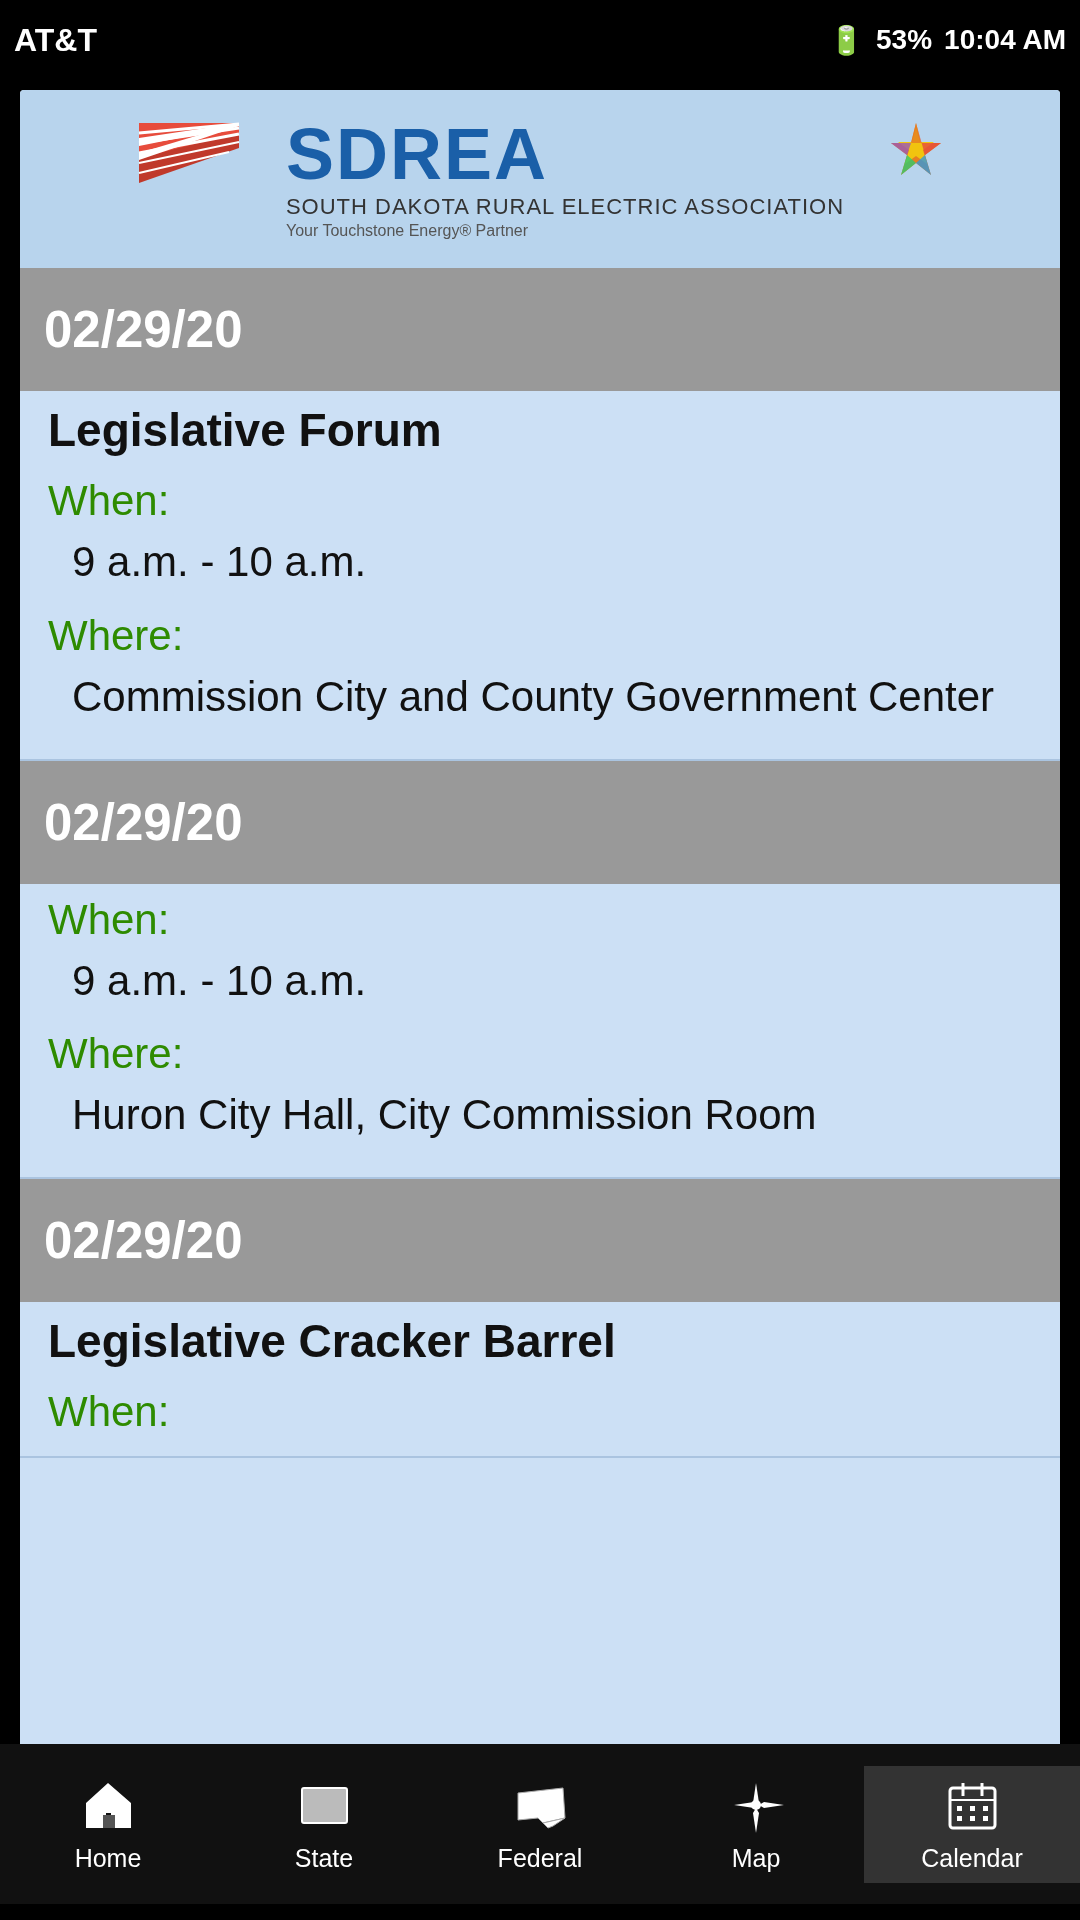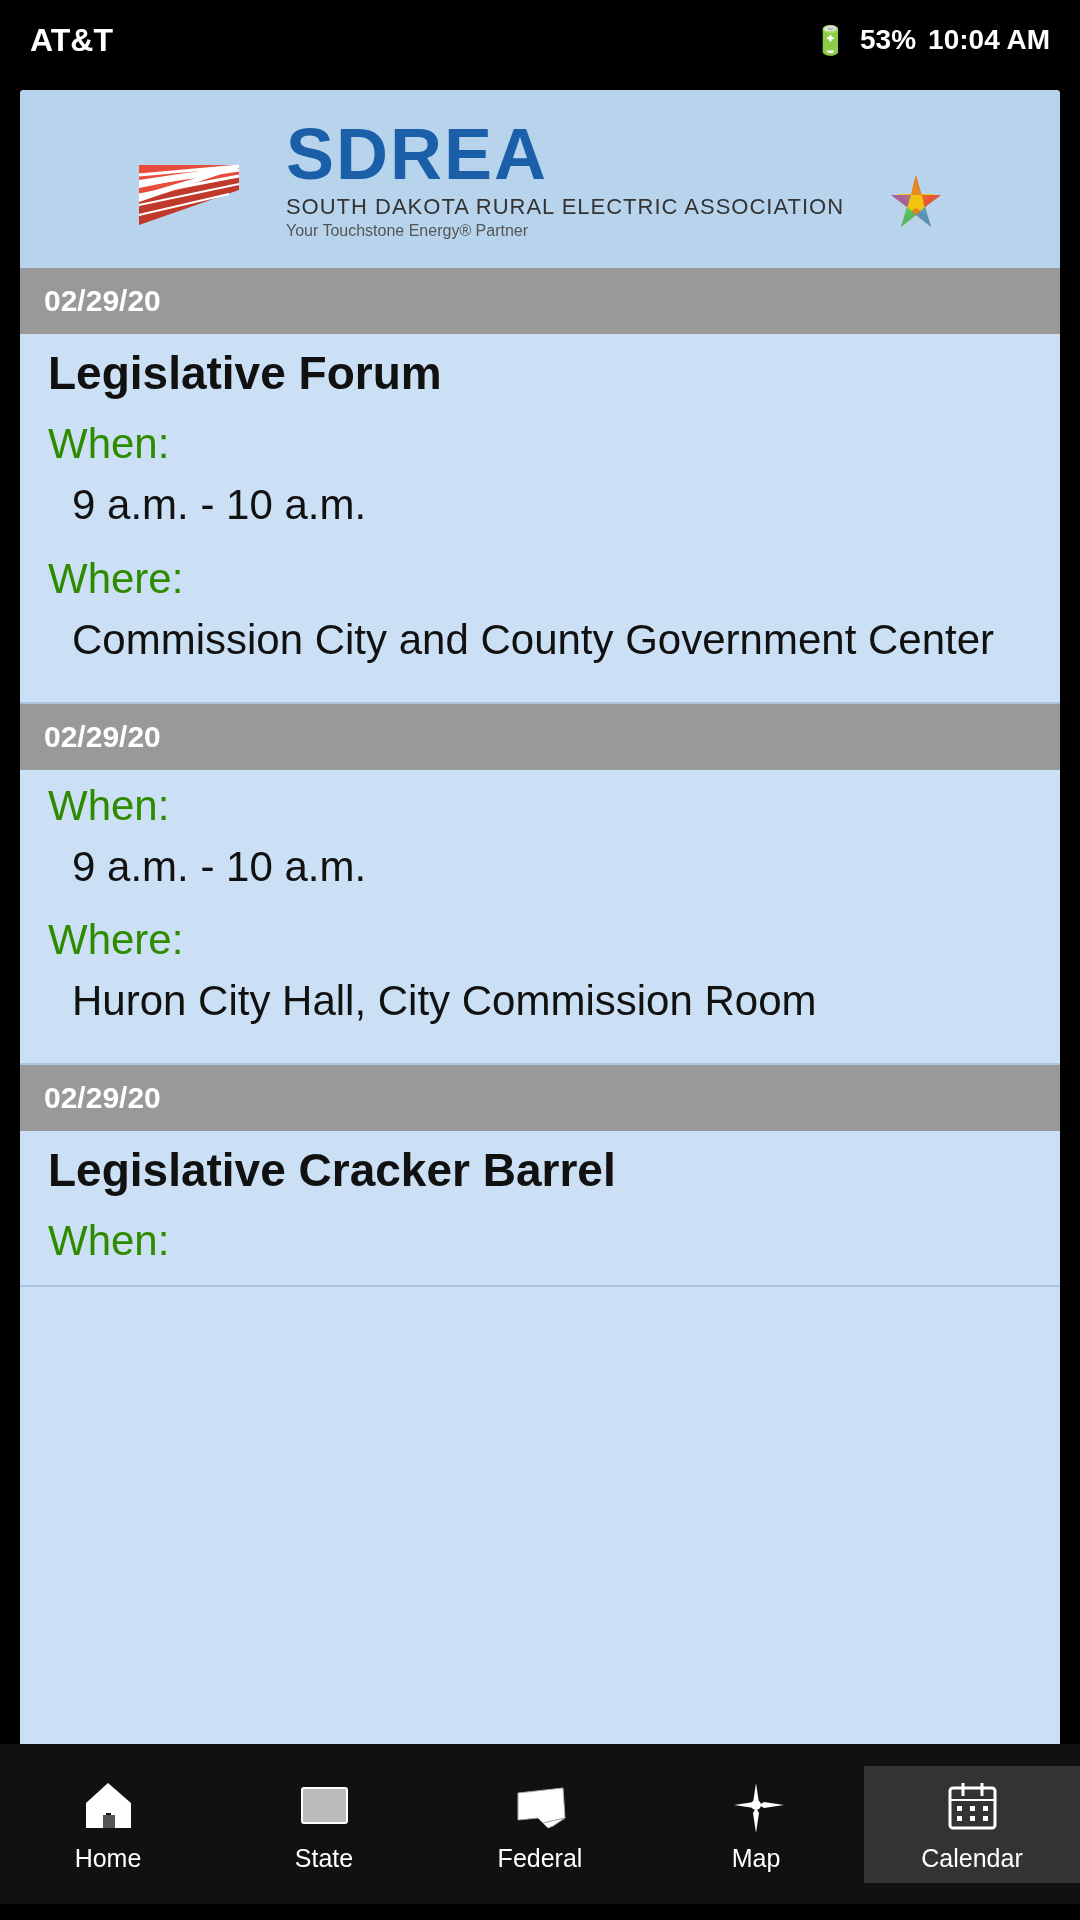--- a/index.html
+++ b/index.html
@@ -15,21 +15,21 @@
     }
 
     
     .status-bar {
       width: 100%;
       height: 80px;
       background: #000;
       display: flex;
       align-items: center;
       justify-content: space-between;
-      padding: 0 30px;
+      padding: 0 14px;
       color: #fff;
       font-size: 32px;
       font-weight: bold;
     }
 
     .status-right {
       display: flex;
       align-items: center;
       gap: 12px;
       font-size: 28px;
@@ -59,21 +59,21 @@
       background: #b8d4ed;
       padding: 28px 30px;
       display: flex;
       align-items: center;
       justify-content: center;
       min-height: 160px;
     }
 
     .logo-content {
       display: flex;
-      align-items: flex-end;
+      align-items: flex-start;
       gap: 37px;
     }
 
     
     .logo-icon {
       width: 120px;
       height: 80px;
     }
 
     .logo-text-group {
@@ -100,23 +100,23 @@
     .logo-tagline {
       font-size: 16px;
       color: #555;
       margin-top: 2px;
     }
 
     
     .date-header {
       background: #999;
       color: #fff;
-      font-size: 30px;
+      font-size: 51px;
       font-weight: bold;
-      padding: 16px 24px;
+      padding: 32px 24px;
     }
 
     
     .event-card {
       background: #cce0f5;
       padding: 12px 28px;
       border-bottom: 2px solid #aac4e0;
     }
 
     .event-title {

